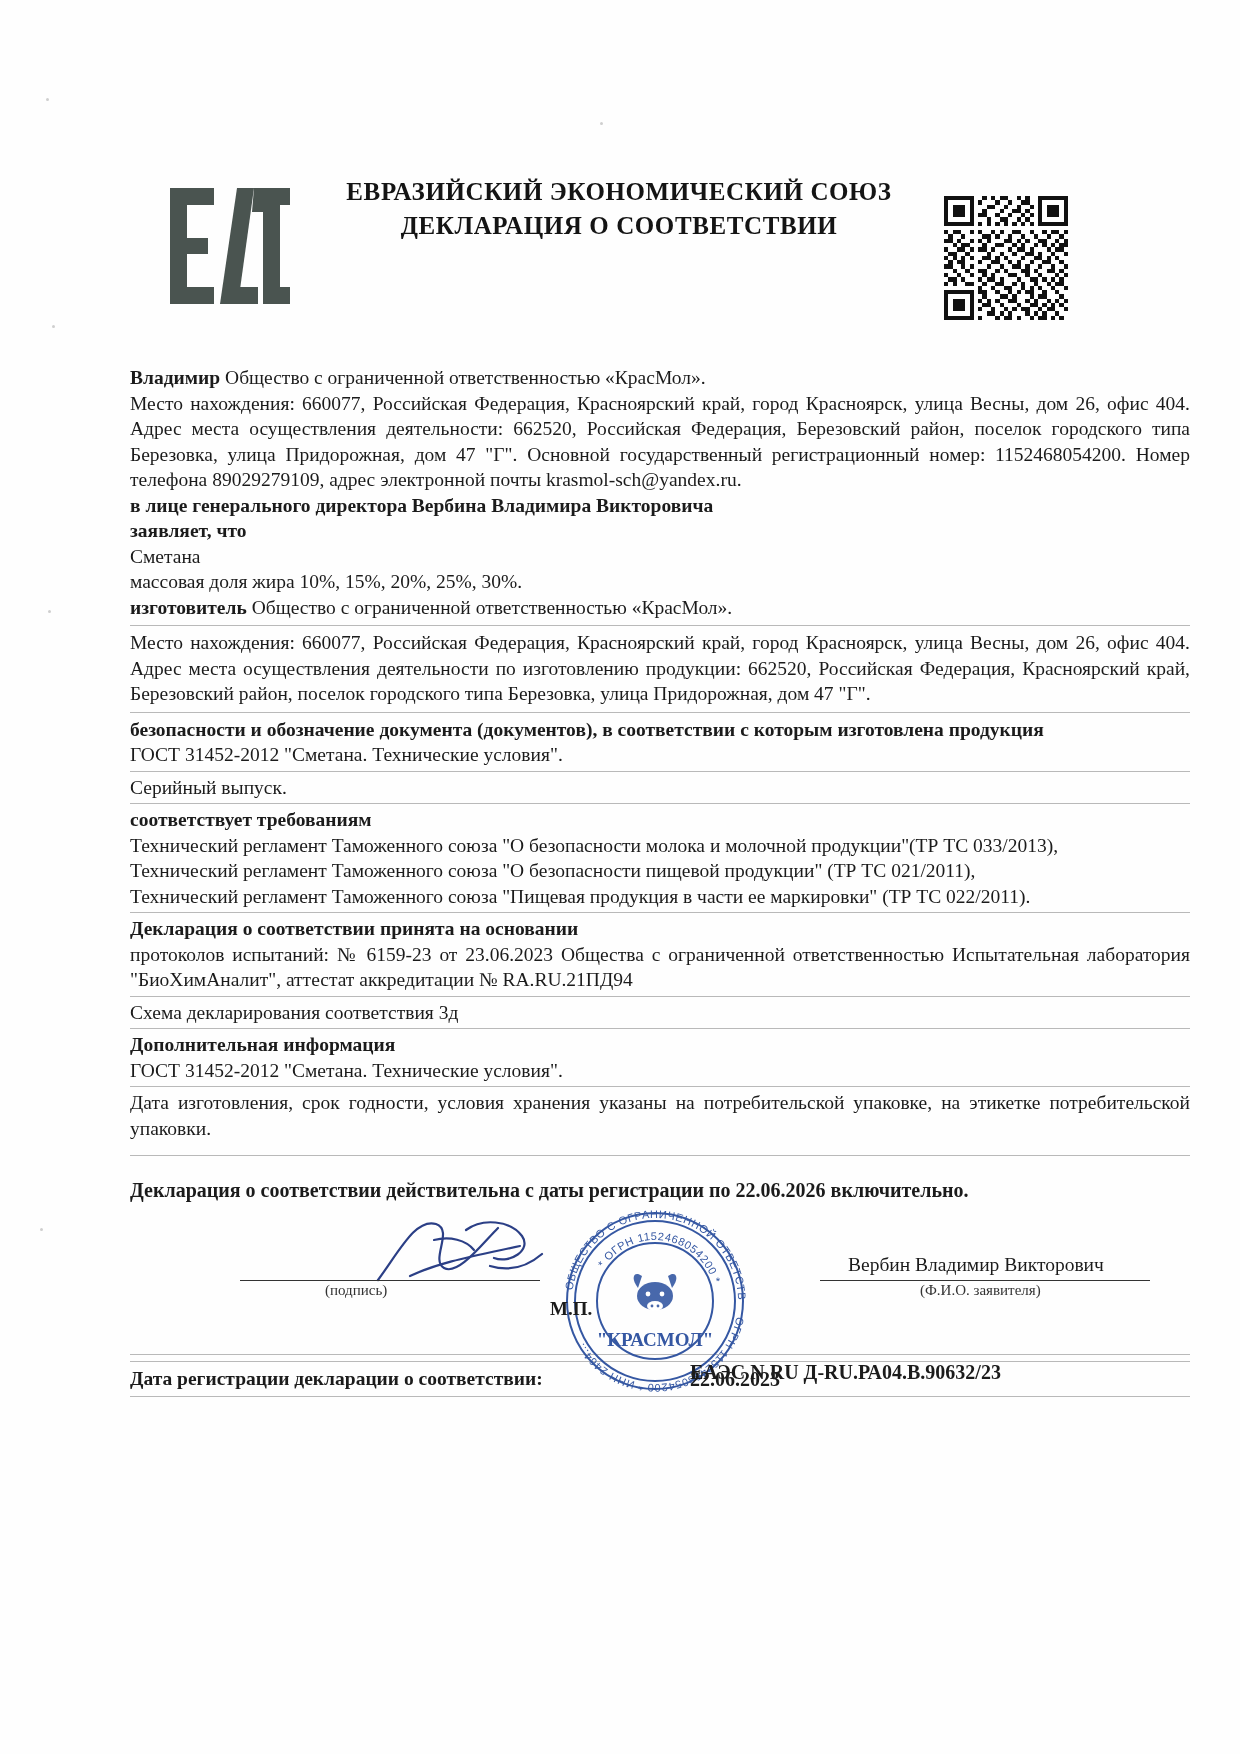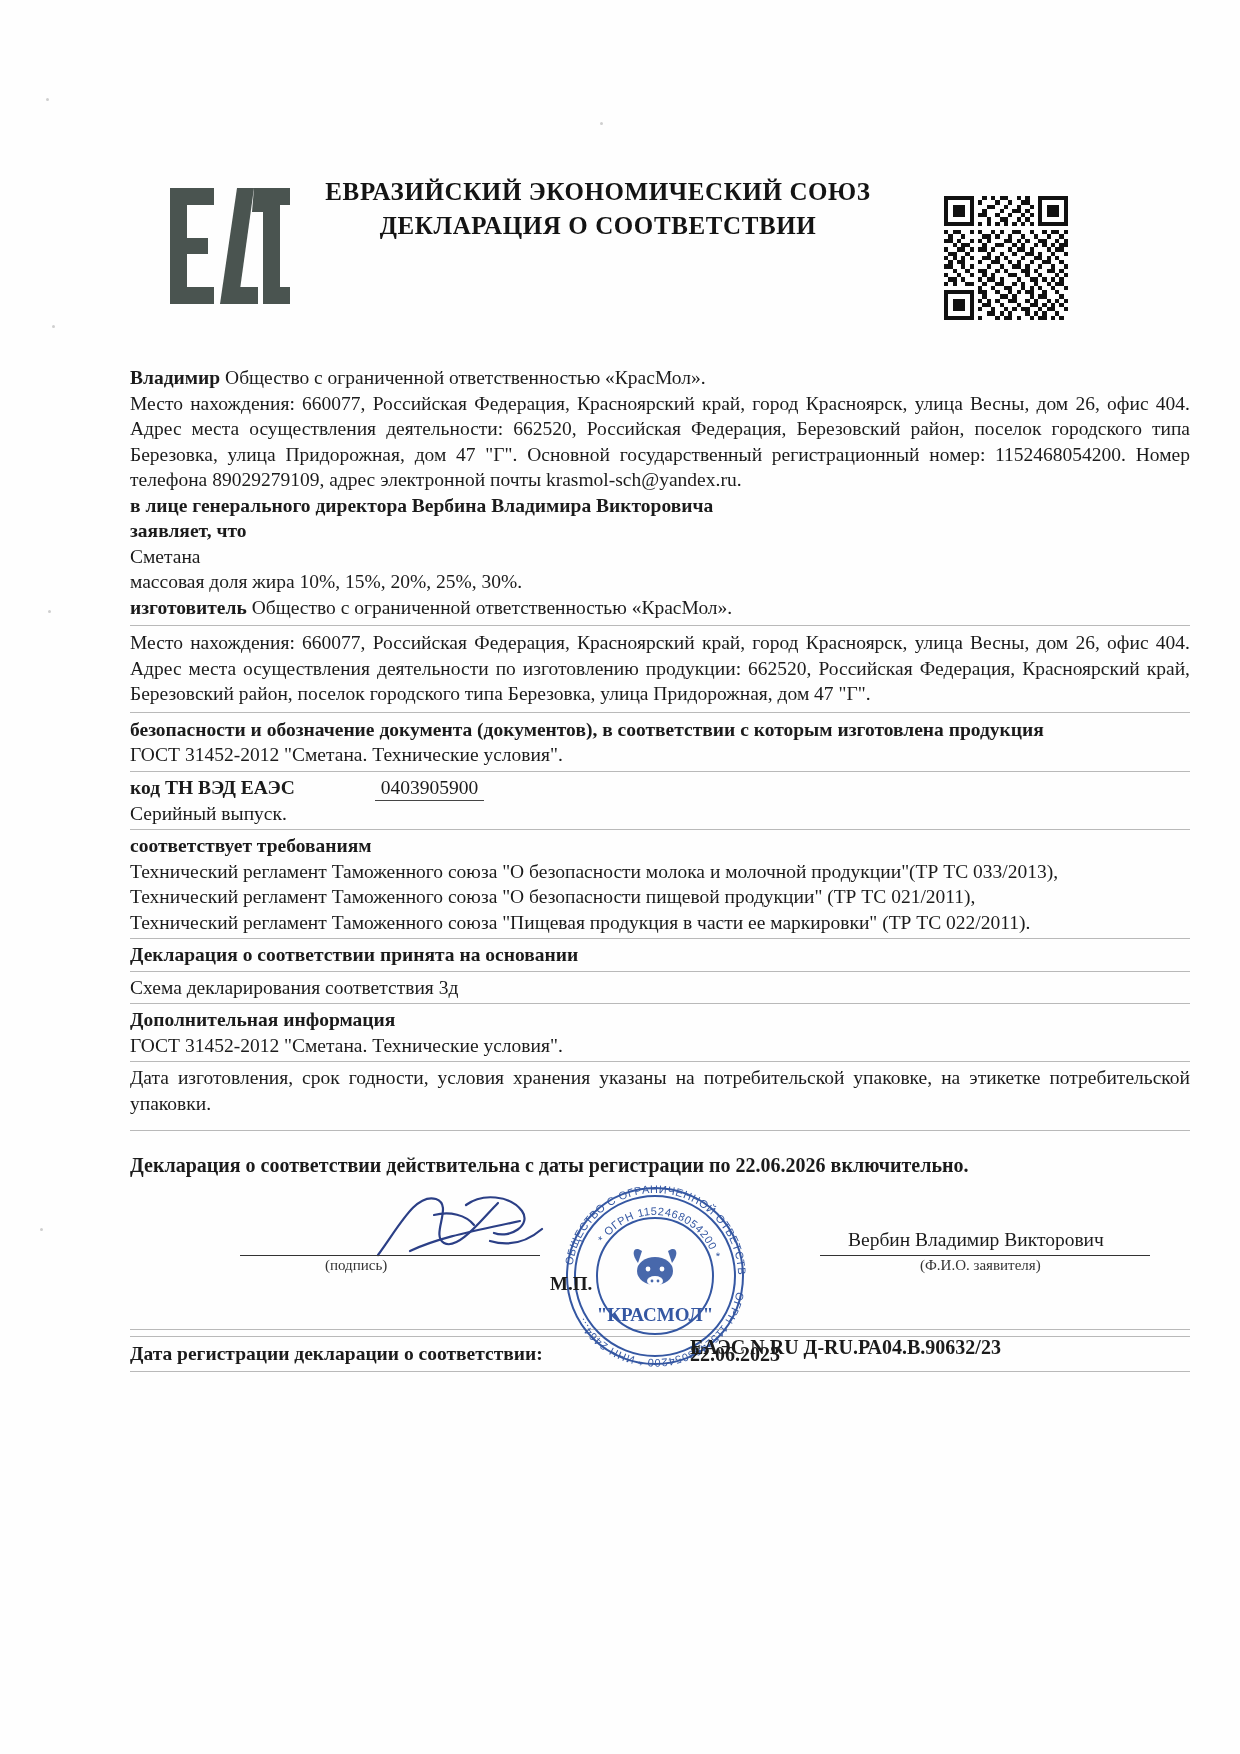--- a/index.html
+++ b/index.html
@@ -27,21 +27,21 @@
     position: absolute;
     left: 168px;
     top: 182px;
     width: 128px;
     height: 128px;
   }
   .eac-mark svg { display: block; }
 
   .title-block {
     position: absolute;
-    left: 288px;
+    left: 309px;
     top: 175px;
     width: 620px;
     text-align: center;
   }
   .title-line {
     font-family: "Liberation Serif", serif;
     font-weight: bold;
     font-size: 25px;
     letter-spacing: 0.6px;
     line-height: 34px;
@@ -522,37 +522,34 @@
 
     <p class="p just">Место нахождения: 660077, Российская Федерация, Красноярский край, город Красноярск, улица Весны, дом 26, офис 404. Адрес места осуществления деятельности по изготовлению продукции: 662520, Российская Федерация, Красноярский край, Березовский район, поселок городского типа Березовка, улица Придорожная, дом 47 "Г".</p>
 
     <div class="rule"></div>
 
     <p class="p b">безопасности и обозначение документа (документов), в соответствии с которым изготовлена продукция</p>
     <p class="p">ГОСТ 31452-2012  "Сметана. Технические условия".</p>
 
     <div class="rule tight"></div>
 
-    <div class="tn-row">
-      <span class="p b">код ТН ВЭД ЕАЭС</span>
-      <span class="tn-code">0403905900</span>
-    </div>
 
     <p class="p">Серийный выпуск.</p>
 
     <div class="rule tight"></div>
 
     <p class="p b">соответствует требованиям</p>
     <p class="p">Технический регламент Таможенного союза "О безопасности молока и молочной продукции"(ТР ТС 033/2013),</p>
     <p class="p">Технический регламент Таможенного союза "О безопасности пищевой продукции" (ТР ТС 021/2011),</p>
     <p class="p">Технический регламент Таможенного союза "Пищевая продукция в части ее маркировки" (ТР ТС 022/2011).</p>
 
     <div class="rule tight"></div>
 
     <p class="p b">Декларация о соответствии принята на основании</p>
+    <p class="p just">протоколов испытаний: № 6159-23 от 23.06.2023 Общества с ограниченной ответственностью Испытательная лаборатория "БиоХимАналит", аттестат аккредитации № RA.RU.21ПД94</p>
 
     <div class="rule tight"></div>
 
     <p class="p">Схема декларирования соответствия 3д</p>
 
     <div class="rule tight"></div>
 
     <p class="p b">Дополнительная информация</p>
     <p class="p">ГОСТ 31452-2012  "Сметана. Технические условия".</p>
 

